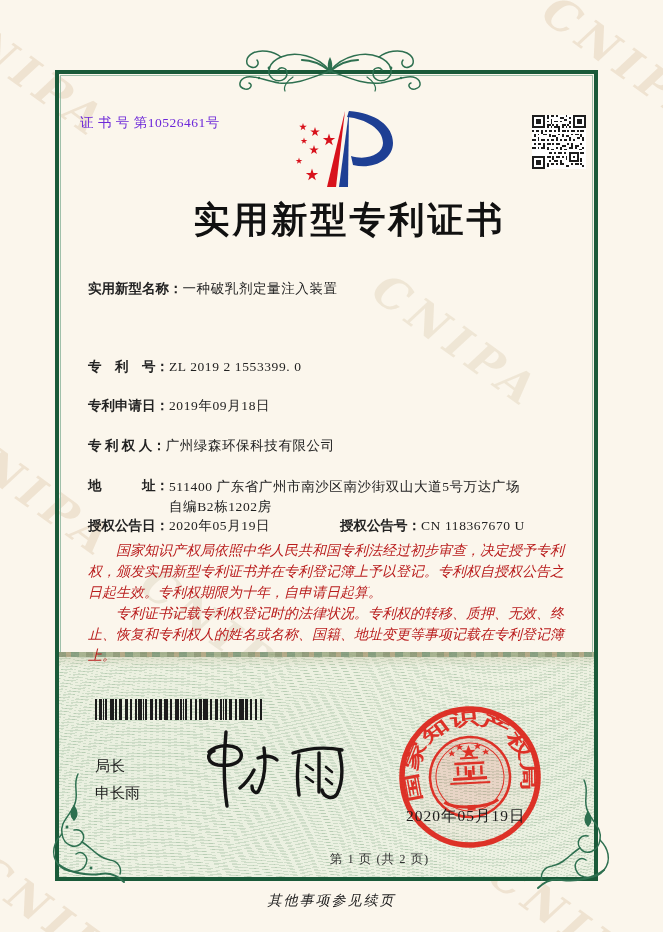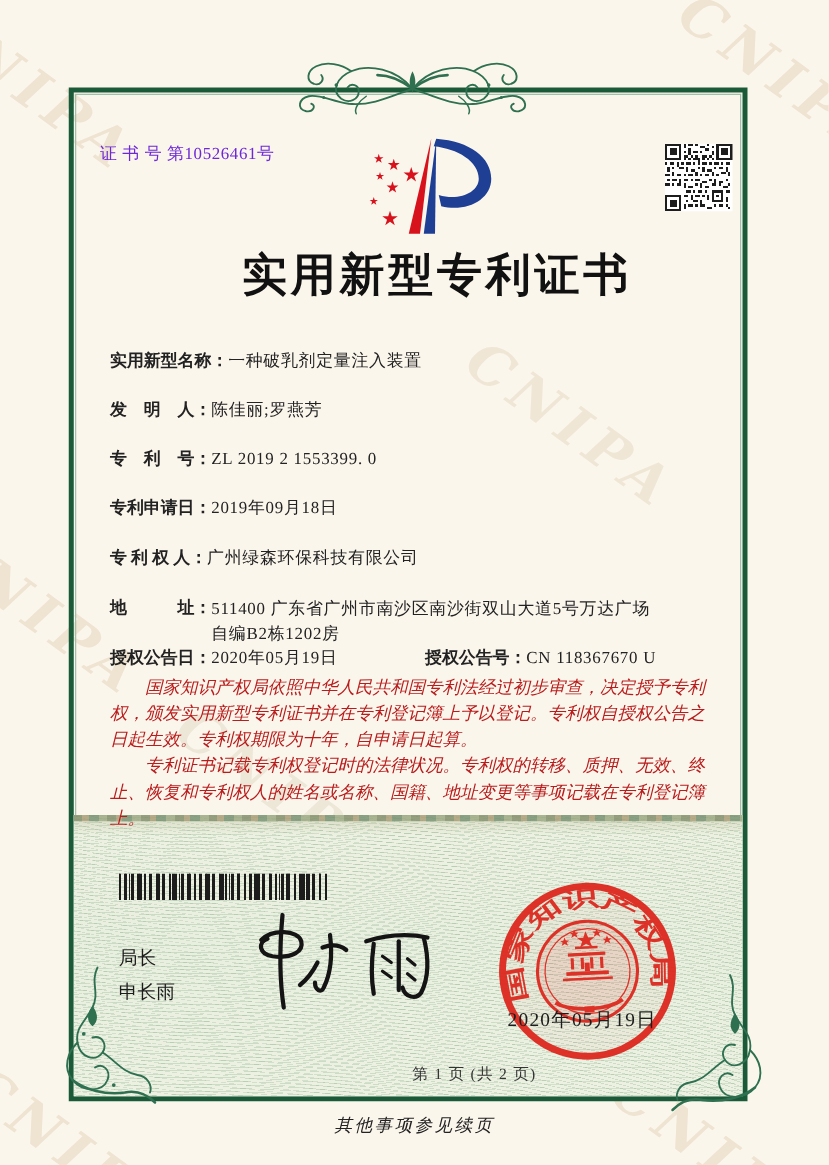--- a/index.html
+++ b/index.html
@@ -260,23 +260,20 @@
     </g>
     <rect x="21" y="21" width="3" height="3" fill="#fff"></rect>
     <rect x="22" y="22" width="1" height="1" fill="#1d1d1d"></rect>
   </svg>
 
   <div class="title">实用新型专利证书</div>
 
   <div class="row r0">
     <span class="lab">实用新型名称：</span><span class="val">一种破乳剂定量注入装置</span>
   </div>
-  <div class="row r1">
-    <span class="lab">发　明　人：</span><span class="val">陈佳丽;罗燕芳</span>
-  </div>
   <div class="row r2">
     <span class="lab">专　利　号：</span><span class="val">ZL 2019 2 1553399. 0</span>
   </div>
   <div class="row r3">
     <span class="lab">专利申请日：</span><span class="val">2019年09月18日</span>
   </div>
   <div class="row r4">
     <span class="lab">专 利 权 人：</span><span class="val">广州绿森环保科技有限公司</span>
   </div>
   <div class="row r5">

